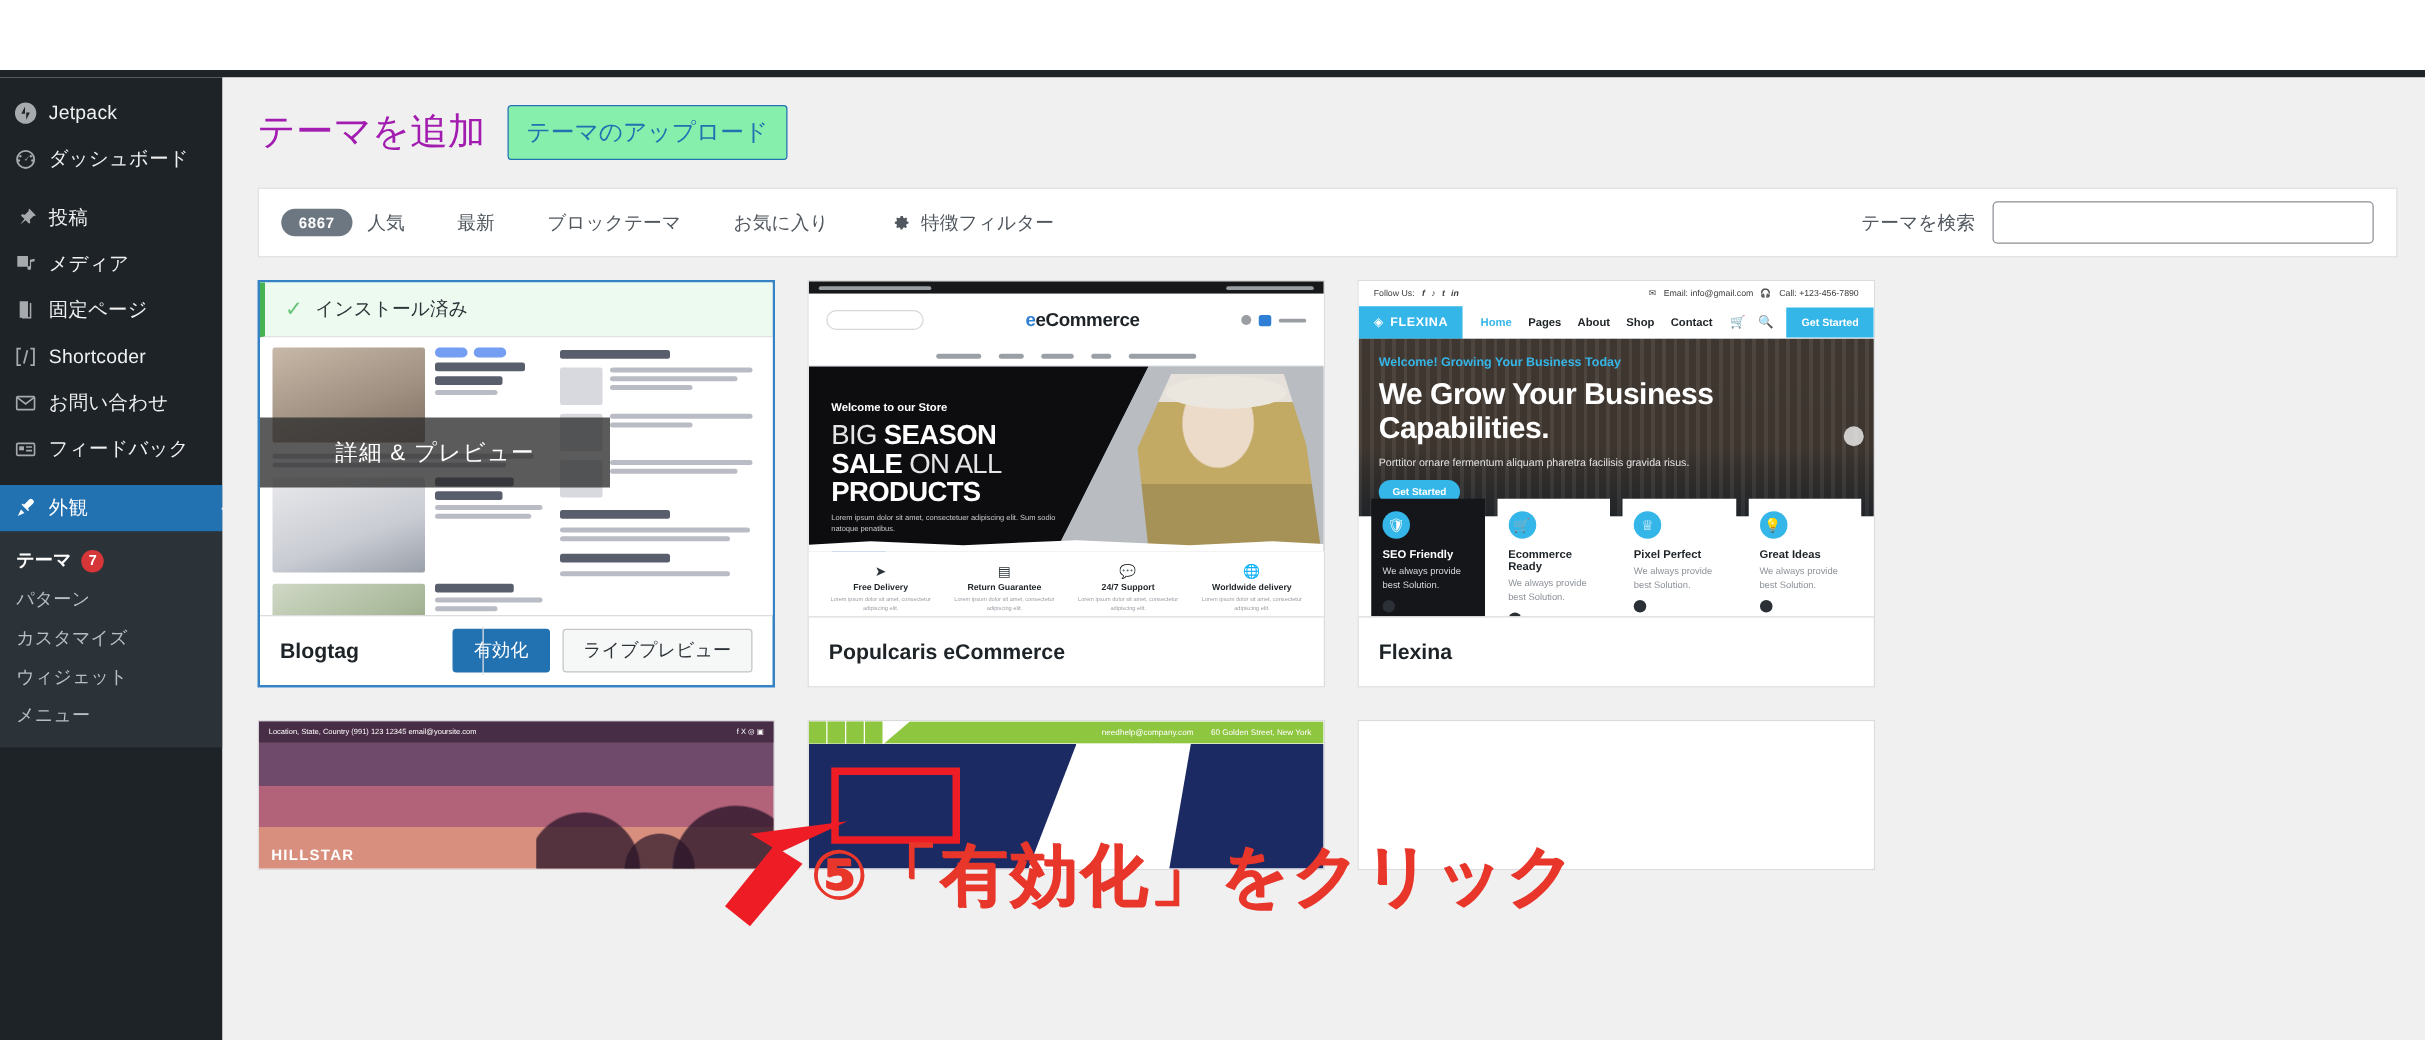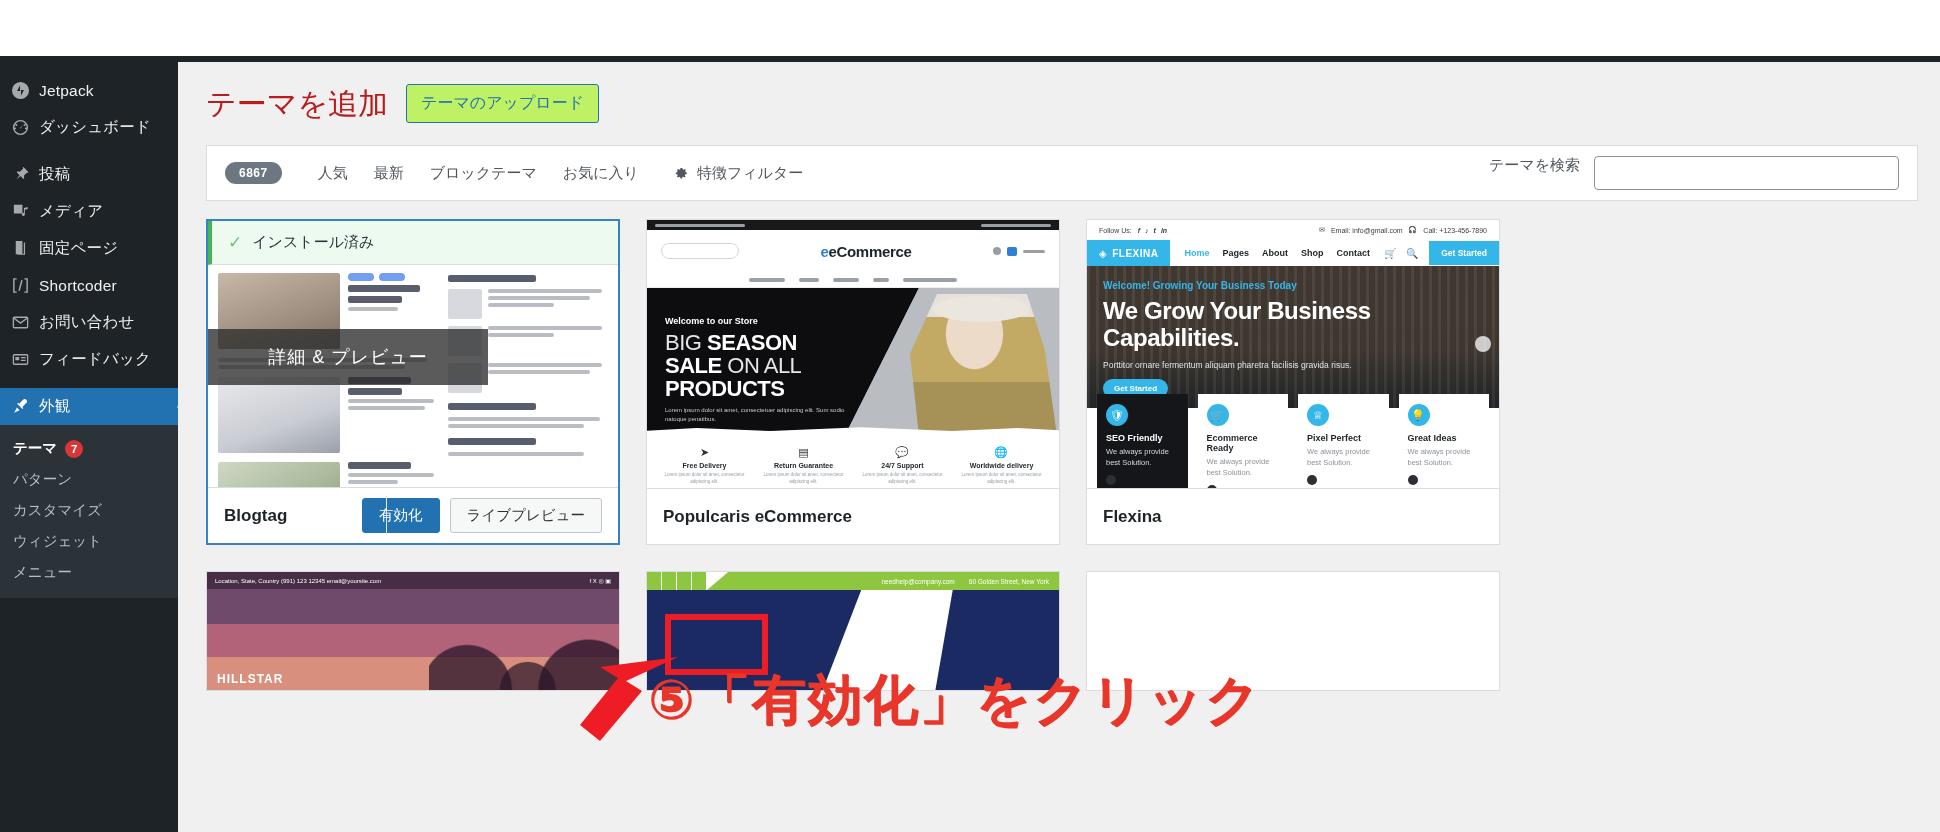--- a/index.html
+++ b/index.html
@@ -78,44 +78,44 @@
     width: 1762px; height: 770px;
     background: #f0f0f1;
     overflow: hidden;
   }
 
   
   .title-row {
     display:flex; align-items:center; gap:18px;
     padding: 22px 0 0 28px;
   }
-  .page-title { font-size: 30px; font-weight: 400; color:#b91c1c; line-height:1.2; }
+  .page-title { font-size: 30px; font-weight: 400; color:#a21caf; line-height:1.2; }
   .upload-btn {
-    border:1px solid #2271b1; color:#2271b1; background:#bef264;
-    border-radius:3px; padding: 8px 14px; font-size:16px;
+    border:1px solid #2271b1; color:#2271b1; background:#86efac;
+    border-radius:3px; padding: 8px 14px; font-size:19px;
     cursor:pointer; white-space:nowrap;
   }
 
   
   .filter-bar {
     margin: 22px 22px 0 28px;
     background:#fff; border:1px solid #dcdcde;
     height: 56px;
     display:flex; align-items:center;
     padding: 0 18px;
   }
   .count-pill {
     background:#6c7781; color:#fff; border-radius:14px;
     padding: 4px 14px; font-size:12px; font-weight:700; letter-spacing:.5px;
   }
-  .filter-links { display:flex; align-items:center; gap:26px; margin-left:36px; }
+  .filter-links { display:flex; align-items:center; gap:42px; margin-left:12px; }
   .filter-link { font-size:15px; color:#50575e; cursor:pointer; white-space:nowrap; }
   .filter-link.feature { display:flex; align-items:center; gap:8px; margin-left:8px; }
   .gear { width:16px; height:16px; display:inline-block; color:#50575e; }
-  .search-wrap { margin-left:auto; display:flex; gap:14px; }
+  .search-wrap { margin-left:auto; display:flex; align-items:center; gap:14px; }
   .search-label { font-size:15px; color:#50575e; white-space:nowrap; }
   .search-input {
     width: 305px; height: 34px;
     border:1px solid #8c8f94; border-radius:4px; background:#fff;
     padding: 0 8px; font-size:14px; color:#2c3338;
     font-family:"Liberation Sans", sans-serif;
   }
 
   
   .theme-grid {

